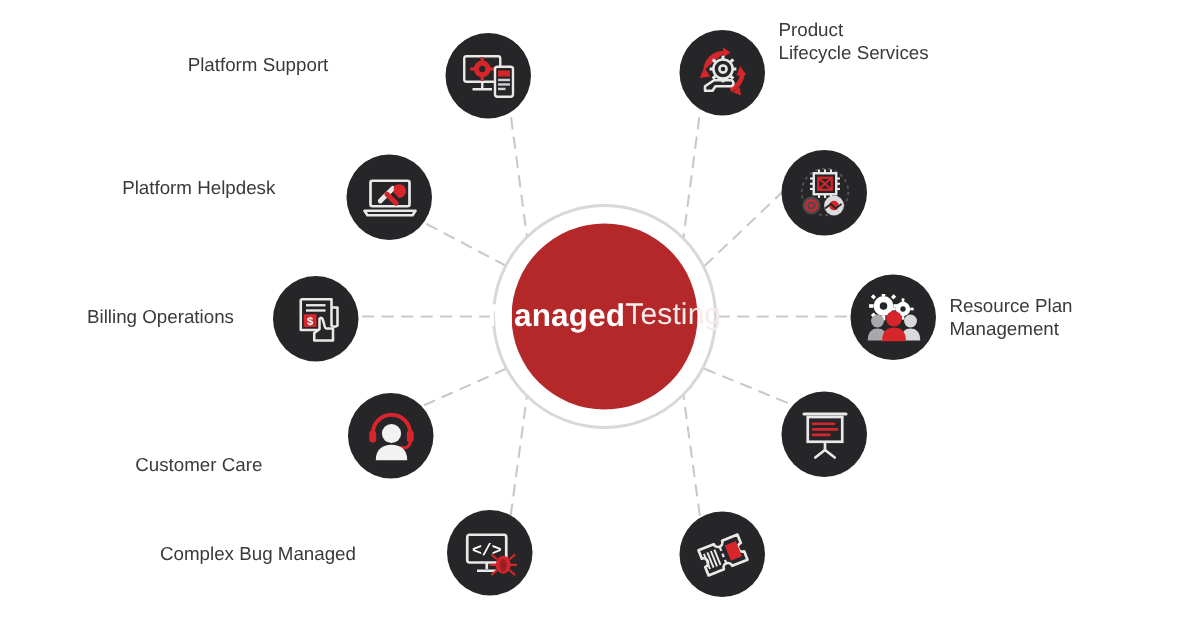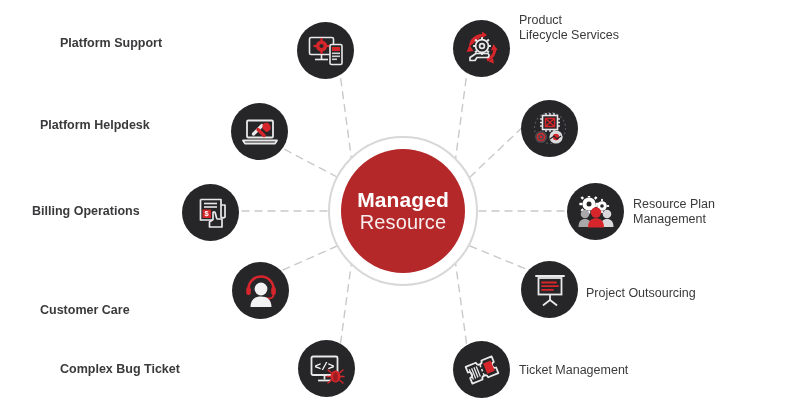--- a/index.html
+++ b/index.html
@@ -40,21 +40,21 @@
   }
   .hub-core {
     position: absolute;
     left: 341px;
     top: 149px;
     width: 124px;
     height: 124px;
     border-radius: 50%;
     background: #b5282a;
     display: flex;
-    flex-direction: column;
+    flex-direction: row;
     align-items: center;
     justify-content: center;
     line-height: 1.08;
   }
   .hub-line1 {
     color: #ffffff;
     font-size: 21px;
     font-weight: bold;
     letter-spacing: 0.1px;
   }
@@ -79,21 +79,21 @@
   .node svg { display: block; }
 
   .label {
     position: absolute;
     color: #3a3a3c;
     font-size: 12.5px;
     line-height: 14.5px;
     white-space: pre-line;
   }
   .label.right { text-align: left; }
-  .label.left  { text-align: left; font-weight: bold; }
+  .label.left  { text-align: center; }
 </style>
 </head>
 <body>
 
 <div id="canvas">
 
   <svg id="links" viewBox="0 0 800 419">
     <g stroke="#c9c9c9" stroke-width="1.4" stroke-dasharray="7 6" fill="none" stroke-linecap="round">
       <line x1="352" y1="163" x2="340" y2="73"></line>
       <line x1="455" y1="163" x2="467" y2="72"></line>
@@ -104,21 +104,21 @@
       <line x1="352" y1="259" x2="340" y2="347"></line>
       <line x1="337" y1="246" x2="283" y2="270"></line>
       <line x1="327" y1="211" x2="240" y2="211"></line>
       <line x1="337" y1="177" x2="282" y2="148"></line>
     </g>
   </svg>
 
   <div class="hub-ring"></div>
   <div class="hub-core">
     <span class="hub-line1">Managed</span>
-    <span class="hub-line2">Resource</span>
+    <span class="hub-line2">Testing</span>
   </div>
 
   <div class="node" style="left:297px; top:22px;">
     <span>
       <svg width="36" height="32" viewBox="0 0 36 32">
         <rect x="1.5" y="2.5" width="24" height="17" rx="1.5" fill="none" stroke="#e9e9ea" stroke-width="1.6"></rect>
         <line x1="13.5" y1="19.5" x2="13.5" y2="24" stroke="#e9e9ea" stroke-width="1.6"></line>
         <line x1="7" y1="24.5" x2="20" y2="24.5" stroke="#e9e9ea" stroke-width="1.6"></line>
         <g transform="translate(13.5,11)">
           <circle r="5.6" fill="#d7262b"></circle>
@@ -255,42 +255,40 @@
           <line x1="10" y1="9.5" x2="24" y2="9.5"></line>
           <line x1="10" y1="13.2" x2="26" y2="13.2"></line>
           <line x1="10" y1="16.9" x2="21" y2="16.9"></line>
         </g>
         <line x1="18" y1="21.5" x2="18" y2="27" stroke="#e9e9ea" stroke-width="1.8"></line>
         <line x1="18" y1="27" x2="11.5" y2="32" stroke="#e9e9ea" stroke-width="1.8" stroke-linecap="round"></line>
         <line x1="18" y1="27" x2="24.5" y2="32" stroke="#e9e9ea" stroke-width="1.8" stroke-linecap="round"></line>
       </svg>
     </span>
   </div>
-  <div class="label right" style="left:586px; top:286px; width:200px;">Project Outsourcing</div>
 
   <div class="node" style="left:453px; top:341px;">
     <span>
       <svg width="36" height="34" viewBox="0 0 36 34">
         <g transform="rotate(-22 18 17)">
           <path d="M4 8 H15 A3 3 0 0 0 21 8 H32 V14 A3 3 0 0 0 32 20 V26 H21 A3 3 0 0 0 15 26 H4 V20 A3 3 0 0 0 4 14 Z" fill="none" stroke="#e9e9ea" stroke-width="1.8" stroke-linejoin="round"></path>
           <line x1="18" y1="11.5" x2="18" y2="14" stroke="#e9e9ea" stroke-width="1.5"></line>
           <line x1="18" y1="16" x2="18" y2="18.5" stroke="#e9e9ea" stroke-width="1.5"></line>
           <line x1="18" y1="20.5" x2="18" y2="23" stroke="#e9e9ea" stroke-width="1.5"></line>
           <rect x="21.5" y="11.5" width="8" height="11" fill="#d7262b"></rect>
           <g stroke="#e9e9ea" stroke-width="1.3">
             <line x1="6.5" y1="11.5" x2="6.5" y2="22.5"></line>
             <line x1="9" y1="11.5" x2="9" y2="22.5"></line>
             <line x1="11.5" y1="11.5" x2="11.5" y2="22.5"></line>
             <line x1="14" y1="11.5" x2="14" y2="22.5"></line>
           </g>
         </g>
       </svg>
     </span>
   </div>
-  <div class="label right" style="left:519px; top:363px; width:200px;">Ticket Management</div>
 
   <div class="node" style="left:298px; top:340px;">
     <span>
       <svg width="36" height="32" viewBox="0 0 36 32">
         <rect x="2.5" y="3.5" width="26" height="18.5" rx="1.5" fill="none" stroke="#e9e9ea" stroke-width="1.8"></rect>
         <line x1="15.5" y1="22" x2="15.5" y2="26.5" stroke="#e9e9ea" stroke-width="1.8"></line>
         <line x1="9" y1="27.5" x2="22" y2="27.5" stroke="#e9e9ea" stroke-width="1.8"></line>
         <text x="15.5" y="17" fill="#ffffff" font-family="'Liberation Mono', monospace" font-size="11" font-weight="bold" text-anchor="middle">&lt;/&gt;</text>
         <g transform="translate(26.5,23.5)">
           <ellipse rx="5" ry="6" fill="#d7262b"></ellipse>
@@ -300,21 +298,21 @@
             <line x1="4.6" y1="-4" x2="7.5" y2="-6.5"></line>
             <line x1="-5" y1="0" x2="-8.5" y2="0"></line>
             <line x1="5" y1="0" x2="8.5" y2="0"></line>
             <line x1="-4.6" y1="4" x2="-7.5" y2="6.5"></line>
             <line x1="4.6" y1="4" x2="7.5" y2="6.5"></line>
           </g>
         </g>
       </svg>
     </span>
   </div>
-  <div class="label left" style="left:60px; top:362px; width:224px;">Complex Bug Ticket</div>
+  <div class="label left" style="left:60px; top:362px; width:224px;">Complex Bug Managed</div>
 
   <div class="node" style="left:232px; top:262px;">
     <span>
       <svg width="34" height="32" viewBox="0 0 34 32">
         <path d="M4.5 14 A12.5 12.5 0 0 1 29.5 14" fill="none" stroke="#d7262b" stroke-width="2.6" stroke-linecap="round"></path>
         <rect x="2.2" y="12" width="4.6" height="8" rx="2.1" fill="#d7262b"></rect>
         <rect x="27.2" y="12" width="4.6" height="8" rx="2.1" fill="#d7262b"></rect>
         <path d="M29.5 19.5 A4 4 0 0 1 25.5 23.5 L22.5 23.5" fill="none" stroke="#d7262b" stroke-width="2" stroke-linecap="round"></path>
         <circle cx="17" cy="14" r="6.4" fill="#f2f2f3"></circle>
         <path d="M6.5 32 C6.5 24.5 11 21.5 17 21.5 C23 21.5 27.5 24.5 27.5 32 Z" fill="#f2f2f3"></path>

